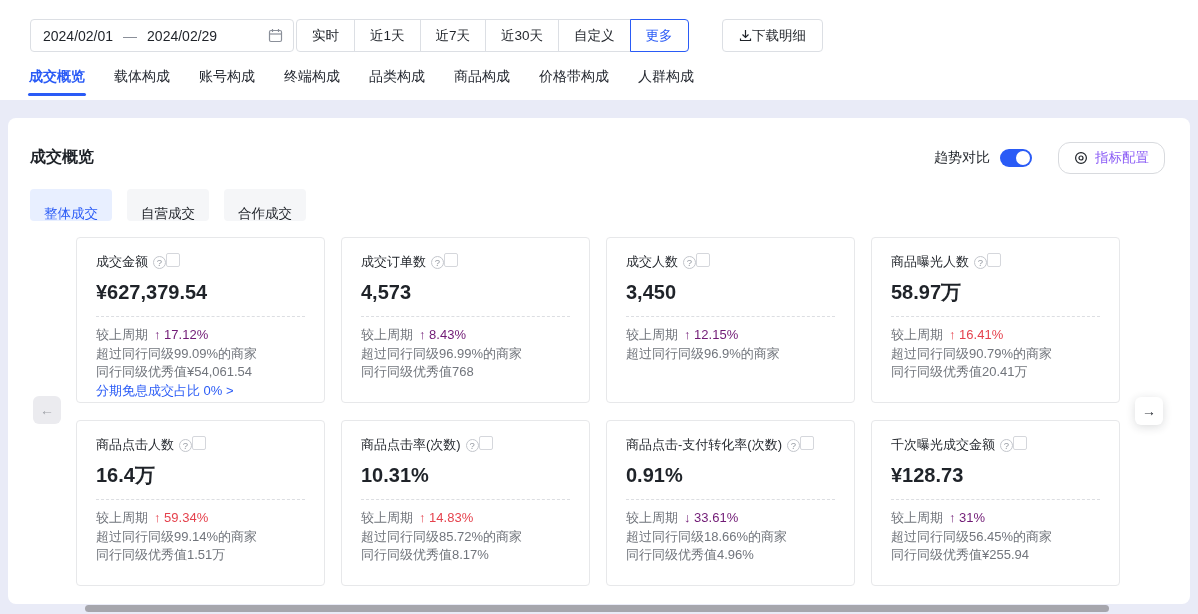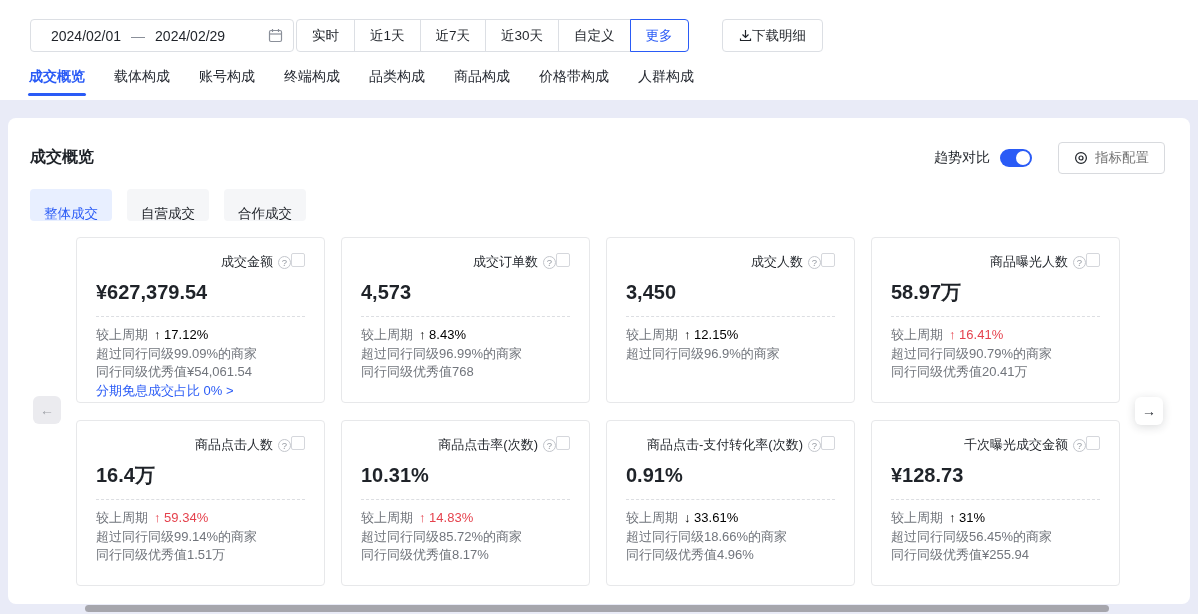--- a/index.html
+++ b/index.html
@@ -14,21 +14,21 @@
   button { font-family: inherit; cursor: pointer; }
 
   
   .topbar {
     position: absolute; left:0; top:0; width:1198px; height:100px;
     background:#fff;
   }
   .date-picker {
     position:absolute; left:30px; top:19px; width:264px; height:33px;
     border:1px solid #dcdfe4; border-radius:4px; background:#fff;
-    display:flex; align-items:center; padding:0 10px 0 20px; gap:10px;
+    display:flex; align-items:center; padding:0 10px 0 12px; gap:10px;
     font-size:14px; cursor:pointer;
   }
   .date-picker .sep { color:#8a8f99; }
   .date-picker svg { margin-left:auto; flex:0 0 auto; }
 
   .quick-group { position:absolute; left:296px; top:19px; height:27px; display:flex; }
   .quick-btn {
     height:33px; padding:0 15px; background:#fff; border:1px solid #dcdfe4;
     font-size:13.5px; color:#1f2329; margin-left:-1px; position:relative;
   }
@@ -67,57 +67,57 @@
   .trend-label { font-size:14px; color:#1f2329; }
   .toggle {
     width:32px; height:18px; border-radius:9px; background:#2a5bf6;
     position:relative; border:none; flex:0 0 auto;
   }
   .toggle .knob {
     position:absolute; right:2px; top:2px; width:14px; height:14px;
     border-radius:50%; background:#fff;
   }
   .config-btn {
-    margin-left:16px; height:32px; border:1px solid #d8dade; border-radius:4px;
+    margin-left:16px; height:32px; border:1px solid #d8dade; border-radius:12px;
     background:#fff; display:flex; align-items:center; gap:7px; padding:0 15px;
-    font-size:13.5px; color:#737373;
+    font-size:13.5px; color:#8b5cf6;
   }
 
   .sub-tabs { position:absolute; left:22px; top:71px; display:flex; gap:15px; }
   .sub-tab {
     height:30px; padding:16px 14px; border:none; border-radius:4px;
     background:#f5f6f8; color:#1f2329; font-size:13.5px;
   }
   .sub-tab.active { background:#e8efff; color:#2a5bf6; }
 
   
   .cards-grid {
     position:absolute; left:68px; top:119px; width:1044px;
     display:grid; grid-template-columns:repeat(4,1fr); column-gap:16px; row-gap:17px;
   }
   .card {
     height:166px; background:#fff; border:1px solid #e7e8ea; border-radius:4px;
     padding:15px 19px 8px; overflow:hidden;
   }
-  .card-head { display:flex; justify-content:flex-end; align-items:flex-start; }
+  .card-head { display:flex; justify-content:flex-start; align-items:flex-start; }
   .card-title-wrap { display:flex; align-items:center; }
   .card-title { font-size:13px; color:#1f2329; white-space:nowrap; }
   .help-icon {
     display:inline-flex; align-items:center; justify-content:center;
     width:13px; height:13px; border:1px solid #c3c6cc; border-radius:50%;
     font-size:9.5px; color:#9499a1; margin-left:5px; flex:0 0 auto; cursor:pointer;
   }
   .checkbox {
     width:14px; height:14px; border:1px solid #d5d7dc; border-radius:2px;
     background:#fff; flex:0 0 auto; cursor:pointer;
   }
   .card-value { margin-top:8px; font-size:20px; font-weight:bold; line-height:27px; }
   .dashed-divider { border-top:1px dashed #dcdee2; margin:10px 0 9px; }
   .stat-line { font-size:13px; line-height:18.5px; color:#71757c; display:flex; gap:6px; white-space:nowrap; }
-  .stat-line .change.green { color:#000000; }
+  .stat-line .change.green { color:#701a75; }
   .stat-line .change.red { color:#e5424d; }
   .stat-link { display:block; font-size:13px; line-height:18.5px; color:#2a5bf6; text-decoration:none; cursor:pointer; white-space:nowrap; }
 
   
   .arrow-btn {
     position:absolute; width:28px; height:28px; border-radius:6px; border:none;
     display:flex; align-items:center; justify-content:center; font-size:14px;
   }
   .arrow-left { left:33px; top:396px; background:#ebebef; color:#9fa2a8; }
   .arrow-right { left:1135px; top:397px; background:#fff; color:#2b2f36;

